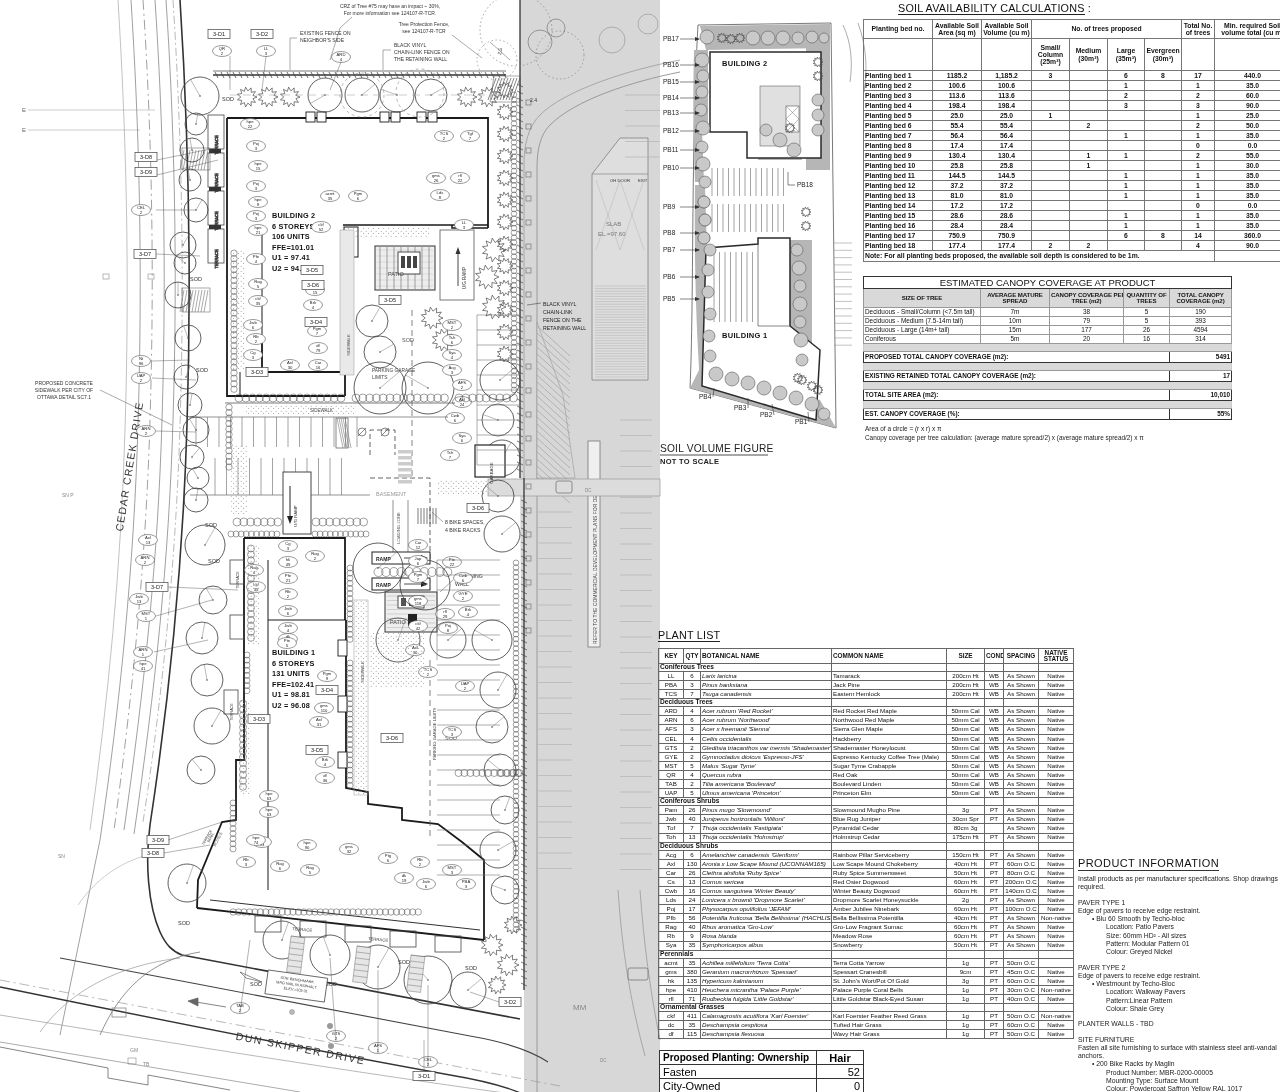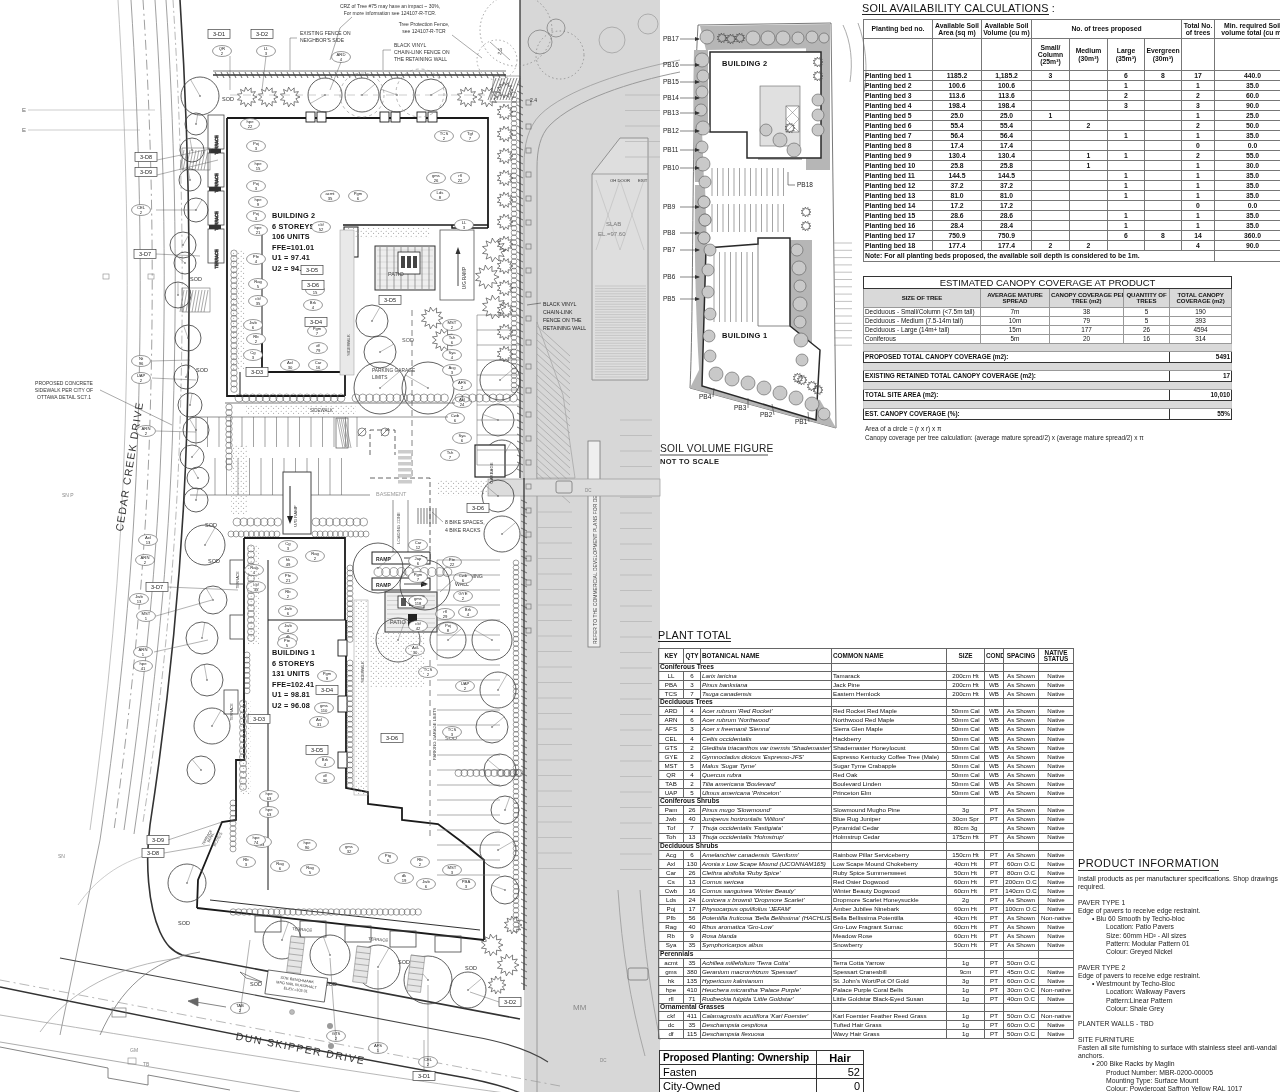--- a/index.html
+++ b/index.html
@@ -2492,21 +2492,21 @@
       </g>
 
 <path d="M843,25 C851,42 853,62 850,82" fill="none" stroke="#888" stroke-width="0.7"></path>
 <path d="M858,23 C866,45 868,68 864,92" fill="none" stroke="#888" stroke-width="0.7"></path>
 
 <text x="660.0" y="452.0" font-size="10.2" text-anchor="start" fill="#222" letter-spacing="0.2">SOIL VOLUME FIGURE</text>
 <line x1="660" y1="455" x2="768" y2="455" stroke="#222" stroke-width="0.8"></line>
 <text x="660.0" y="464.0" font-size="7.5" text-anchor="start" fill="#222" letter-spacing="0.3" font-weight="bold">NOT TO SCALE</text>
 </svg></div>
 
-<div class="abs tt" style="left:862px;top:2px;"><span style="border-bottom:1px solid #222;padding-bottom:0px;">SOIL AVAILABILITY CALCULATIONS</span> :</div>
+<div class="abs tt" style="left:862px;top:2px;"><span style="border-bottom:1px solid #222;padding-bottom:0px;margin-left:36px;">SOIL AVAILABILITY CALCULATIONS</span> :</div>
 
 <div class="abs" style="left:863px;top:19px;">
     <table class="st" style="width:427px">
       <colgroup>
         <col style="width:69px">
         <col style="width:49px">
         <col style="width:50px">
         <col style="width:38px">
         <col style="width:38px">
         <col style="width:37px">
@@ -2815,21 +2815,21 @@
         <tr style="height:11px" class="sm">
           <td colspan="4" class="lft b">EST. CANOPY COVERAGE (%):</td>
           <td class="rgt b">55%</td>
         </tr>
       </tbody>
     </table>
     <div class="frm" style="top:149px">Area of a circle = (r x r) x π</div>
     <div class="frm" style="top:158px">Canopy coverage per tree calculation: (average mature spread/2) x (average mature spread/2) x π</div>
   </div>
 
-<div class="abs tt" style="left:658px;top:629px;"><span style="border-bottom:1px solid #222;">PLANT TOTAL</span></div>
+<div class="abs tt" style="left:658px;top:629px;"><span style="border-bottom:1px solid #222;">PLANT LIST</span></div>
 
 <div class="abs" style="left:658px;top:648px;">
     <table class="pl" style="width:415px">
       <colgroup>
         <col style="width:25px">
         <col style="width:17px">
         <col style="width:131px">
         <col style="width:115px">
         <col style="width:38px">
         <col style="width:19px">

